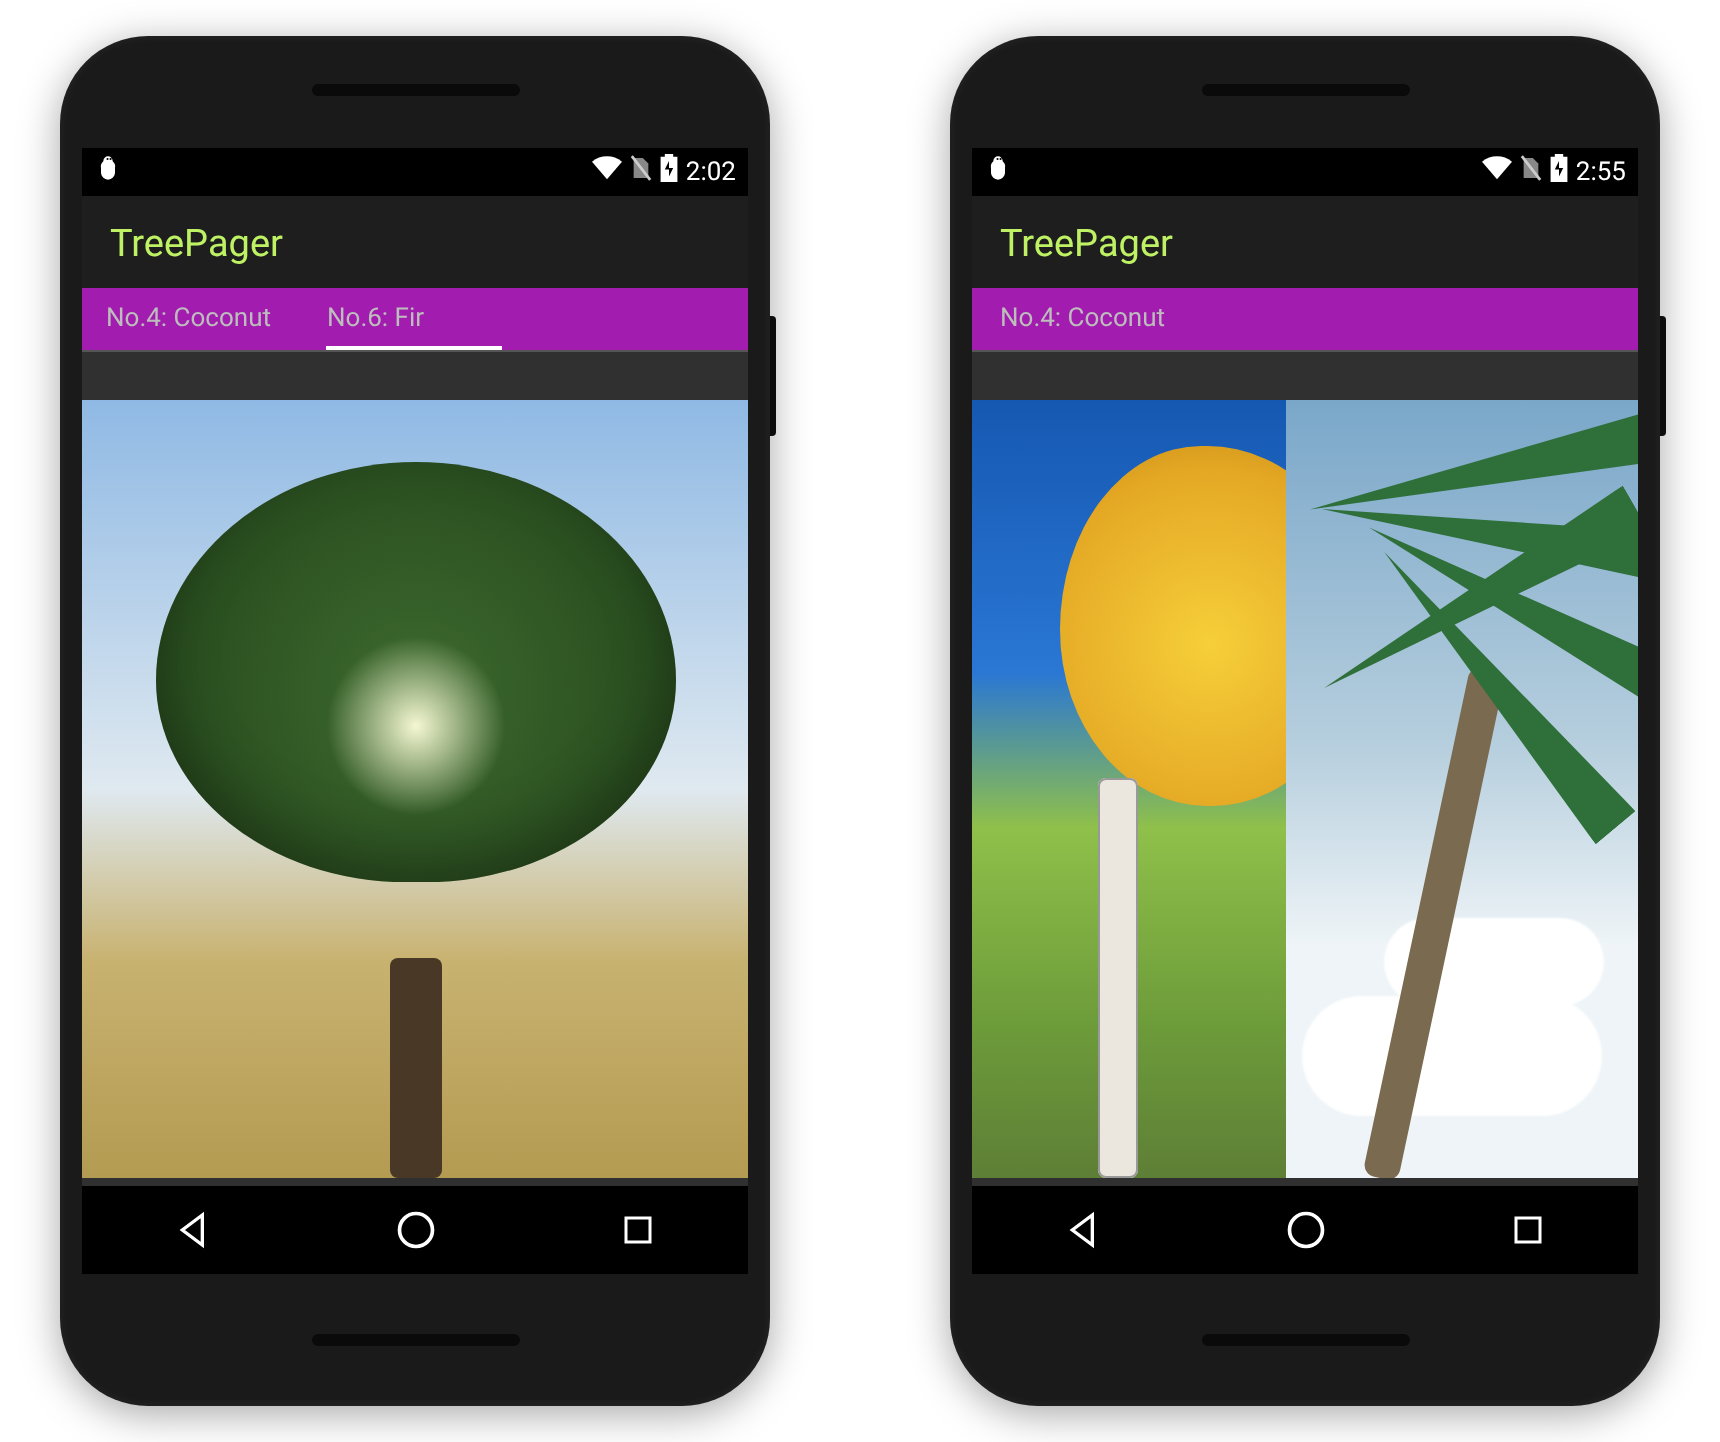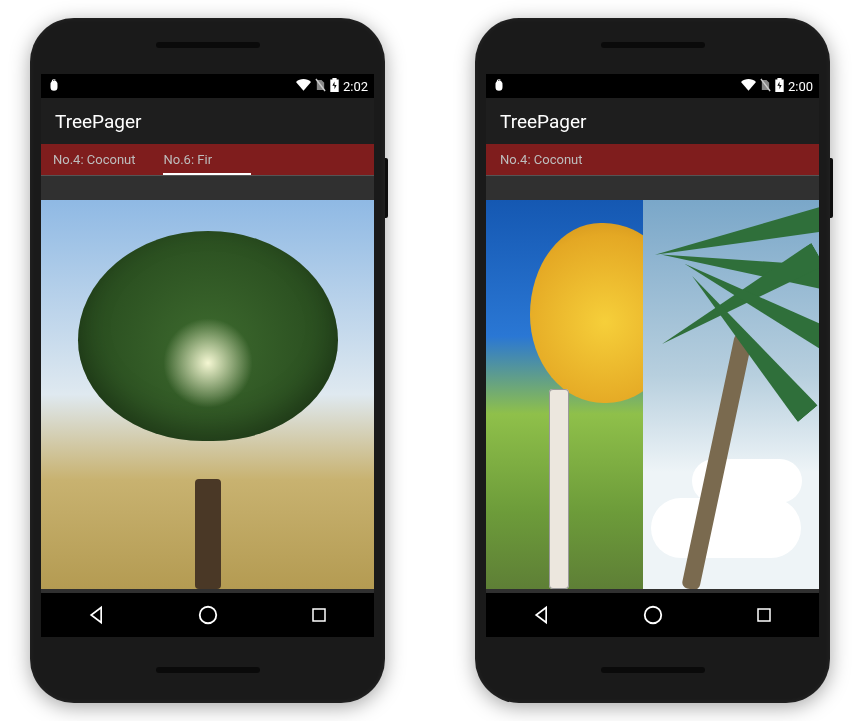--- a/index.html
+++ b/index.html
@@ -60,30 +60,30 @@
       display: flex;
       align-items: center;
       padding: 0 6px;
       justify-content: space-between;
     }
     .status-left, .status-right { display: flex; align-items: center; gap: 4px; }
     .status-right svg, .status-right span { color: #fff; }
     .app-bar {
       height: 46px;
       background: #1e1e1e;
-      color: #ffffff;
+      color: #bef264;
       font-size: 19px;
       font-weight: 400;
       display: flex;
       align-items: center;
       padding: 0 14px;
     }
     .tab-strip {
       height: 32px;
-      background: #7f1d1d;
+      background: #a21caf;
       color: #bdbdbd;
       font-size: 13px;
       display: flex;
       align-items: center;
       position: relative;
       border-bottom: 1px solid #555;
       overflow: hidden;
     }
     .tab-item { padding: 0 14px; height: 100%; display: flex; align-items: center; white-space: nowrap; }
     .tab-item.selected { color: #fff; font-weight: 500; }
@@ -250,21 +250,21 @@
           <svg width="11" height="14" viewBox="0 0 24 30" fill="#888">
               <path d="M4 4h10l6 6v16H4z"></path>
               <path d="M2 2 22 28" stroke="#ccc" stroke-width="3"></path>
             </svg>
         </span>
         <span>
           <svg width="9" height="14" viewBox="0 0 12 20" fill="#fff">
               <path d="M3 0h6v2h3v18H0V2h3zM6 5 3 11h3v5l3-6H6z"></path>
             </svg>
         </span>
-        <span>2:00</span>
+        <span>2:55</span>
       </div>
     </div>
 
     <div class="app-bar">
       <span>TreePager</span>
     </div>
 
     <div class="tab-strip" style="justify-content:space-between">
       <div class="tab-item" style="margin-right:-16px">
         <span>No.4: Coconut</span>

